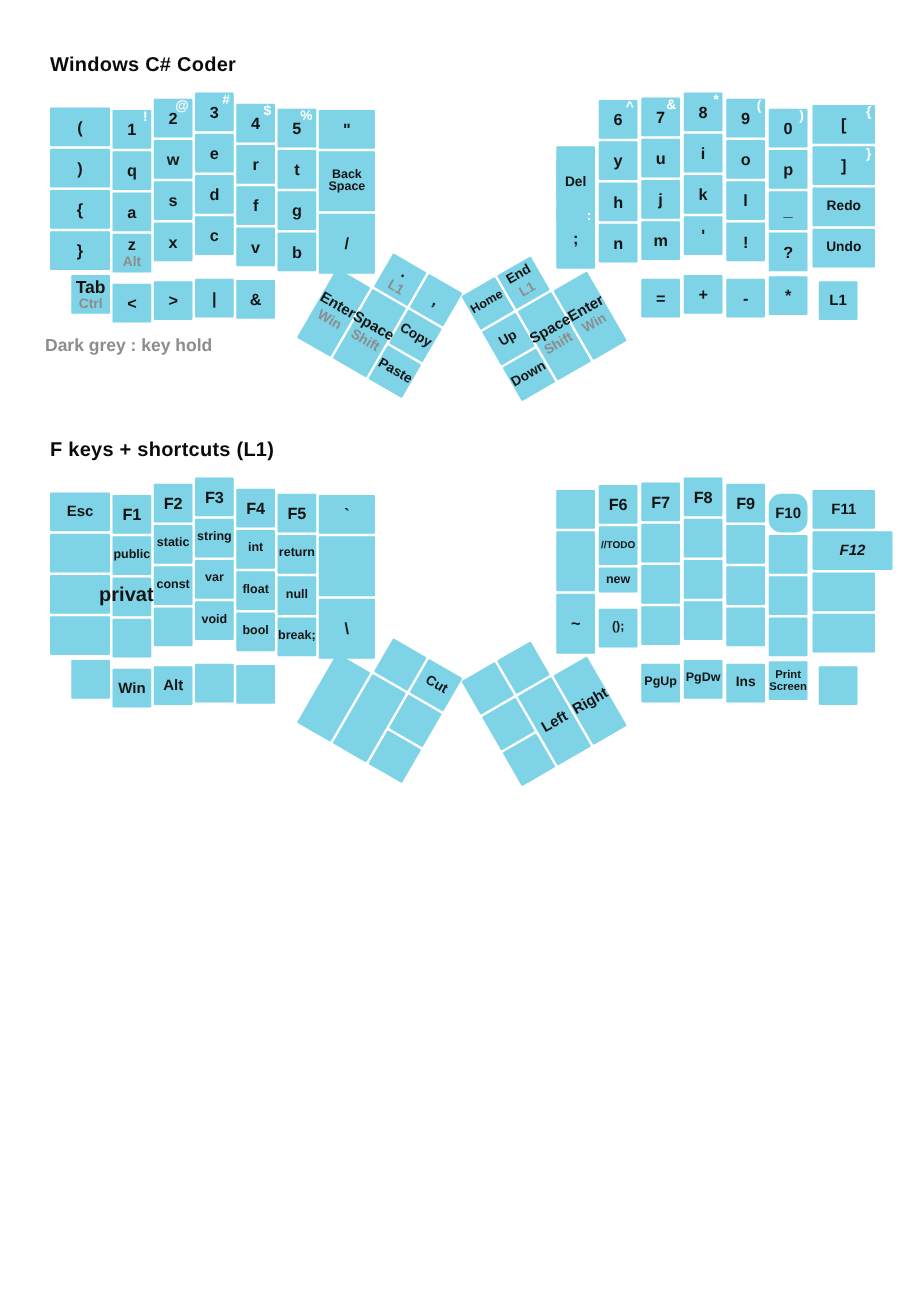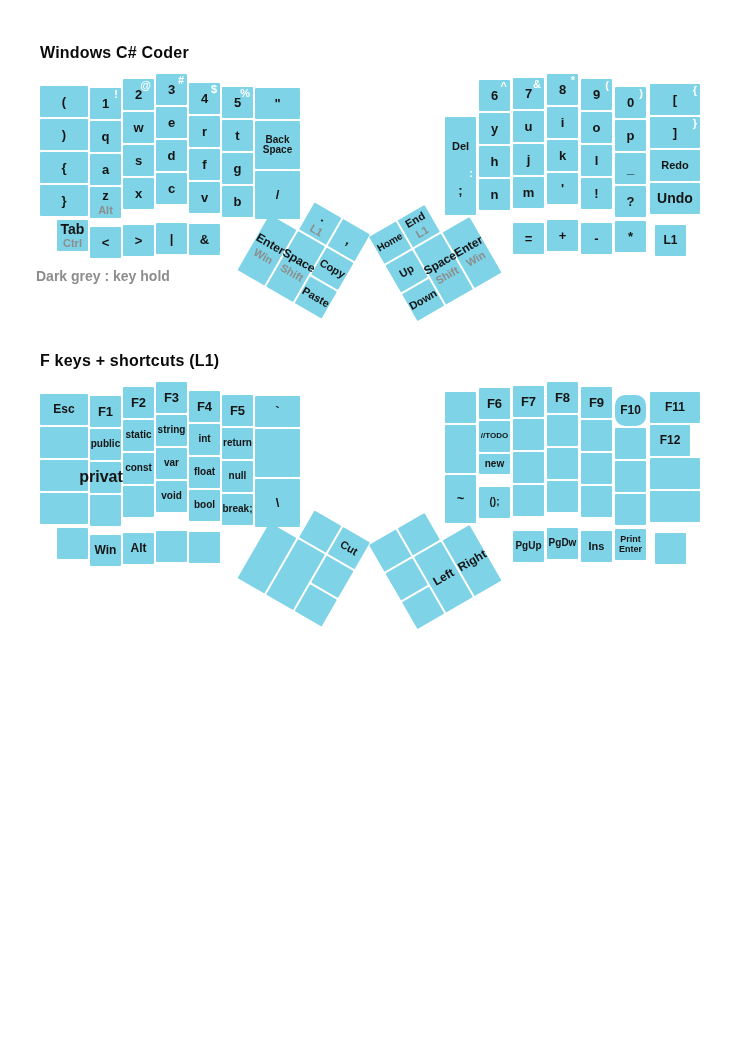--- a/index.html
+++ b/index.html
@@ -249,21 +249,21 @@
           <span class="label">[</span>
         </div>
         <div class="key" style="left: 205px; top: 43px; width: 50px; height: 31px;">
           <span class="shift">}</span>
           <span class="label">]</span>
         </div>
         <div class="key" style="left: 205px; top: 76px; width: 50px; height: 31px;">
           <span class="label" style="font-size: 11px;">Redo</span>
         </div>
         <div class="key" style="left: 205px; top: 109px; width: 50px; height: 31px;">
-          <span class="label" style="font-size: 14px; text-align: center;">Undo</span>
+          <span class="label" style="font-size: 11px; text-align: center;">Undo</span>
         </div>
         <div class="key" style="left: 68px; top: 149px; width: 31px; height: 31px;">
           <span class="label">=</span>
         </div>
         <div class="key" style="left: 102px; top: 146px; width: 31px; height: 31px;">
           <span class="label">+</span>
         </div>
         <div class="key" style="left: 136px; top: 149px; width: 31px; height: 31px;">
           <span class="label">-</span>
         </div>
@@ -442,37 +442,37 @@
         <div class="key" style="left: 136px; top: 104px; width: 31px; height: 31px;"></div>
         <div class="key" style="left: 170px; top: 13px; width: 31px; height: 31px; border-radius: 10px;">
           <span class="label" style="font-size: 12px;">F10</span>
         </div>
         <div class="key" style="left: 170px; top: 46px; width: 31px; height: 31px;"></div>
         <div class="key" style="left: 170px; top: 79px; width: 31px; height: 31px;"></div>
         <div class="key" style="left: 170px; top: 112px; width: 31px; height: 31px;"></div>
         <div class="key" style="left: 205px; top: 10px; width: 50px; height: 31px;">
           <span class="label" style="font-size: 12px;">F11</span>
         </div>
-        <div class="key" style="left: 205px; top: 43px; width: 40px; height: 31px;">
+        <div class="key" style="left: 205px; top: 43px; width: 64px; height: 31px; font-style: italic;">
           <span class="label" style="font-size: 12px;">F12</span>
         </div>
         <div class="key" style="left: 205px; top: 76px; width: 50px; height: 31px;"></div>
         <div class="key" style="left: 205px; top: 109px; width: 50px; height: 31px;"></div>
         <div class="key" style="left: 68px; top: 149px; width: 31px; height: 31px;">
           <span class="label" style="font-size: 10px;">PgUp</span>
         </div>
         <div class="key" style="left: 102px; top: 146px; width: 31px; height: 31px;">
           <span class="label" style="font-size: 10px;">PgDw</span>
         </div>
         <div class="key" style="left: 136px; top: 149px; width: 31px; height: 31px;">
           <span class="label" style="font-size: 11px;">Ins</span>
         </div>
         <div class="key" style="left: 170px; top: 147px; width: 31px; height: 31px;">
           <span class="label" style="font-size: 9px;">Print
-Enter</span>
+Screen</span>
         </div>
         <div class="key" style="left: 210px; top: 151px; width: 31px; height: 31px;"></div>
       </div>
       <div class="thumb left-thumb" style="left: 286px; top: 186px; transform: rotate(30deg);">
         <div class="key" style="left: 33px; top: 0px; width: 31px; height: 31px;"></div>
         <div class="key" style="left: 66px; top: 0px; width: 31px; height: 31px;">
           <span class="label" style="font-size: 11px;">Cut</span>
         </div>
         <div class="key" style="left: 0px; top: 33px; width: 31px; height: 64px;"></div>
         <div class="key" style="left: 33px; top: 33px; width: 31px; height: 64px;"></div>

